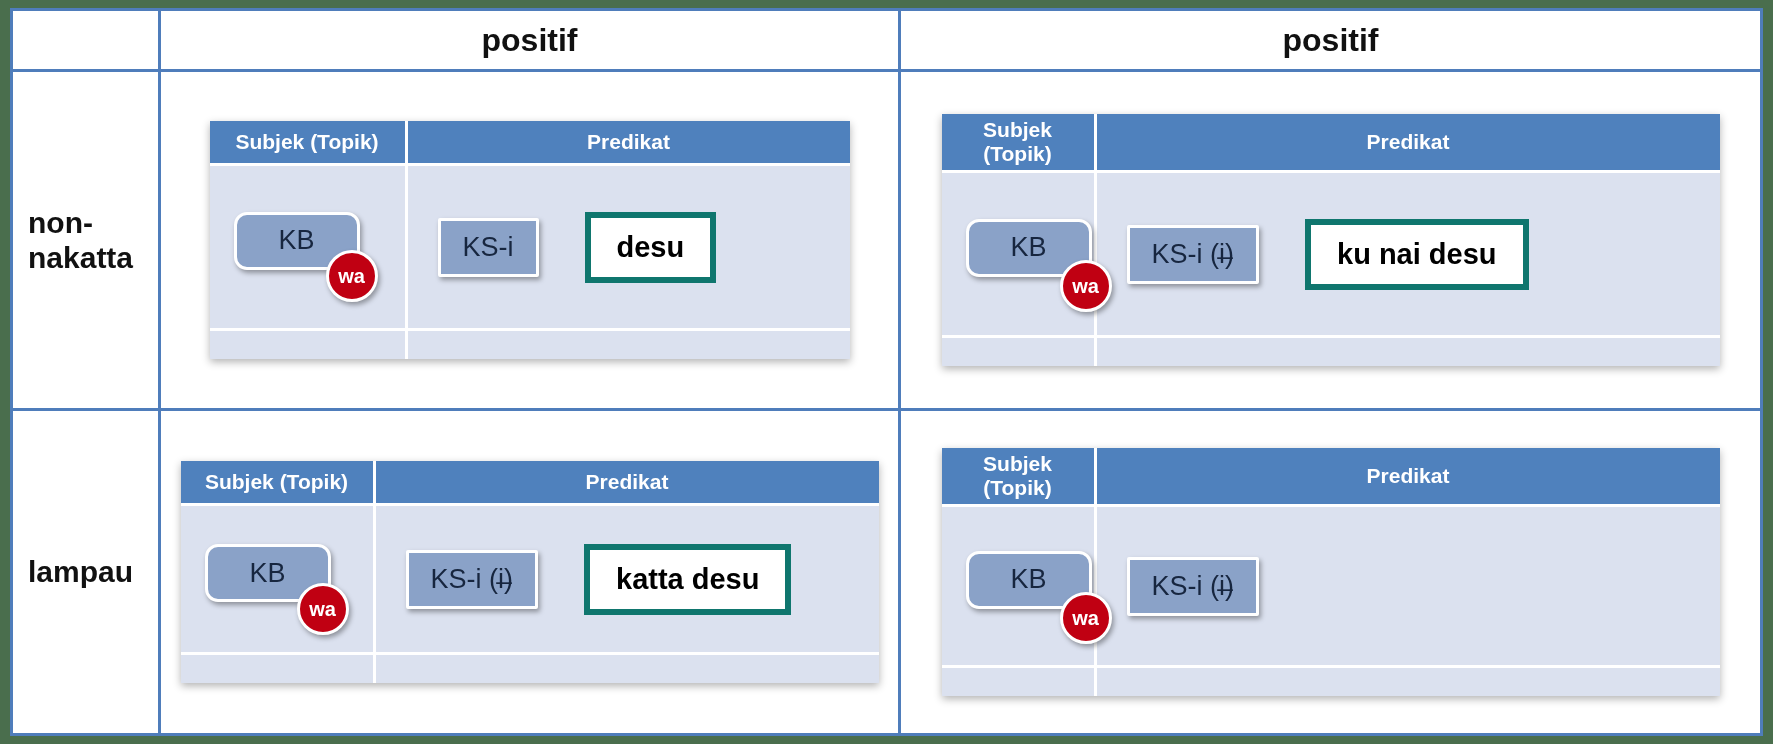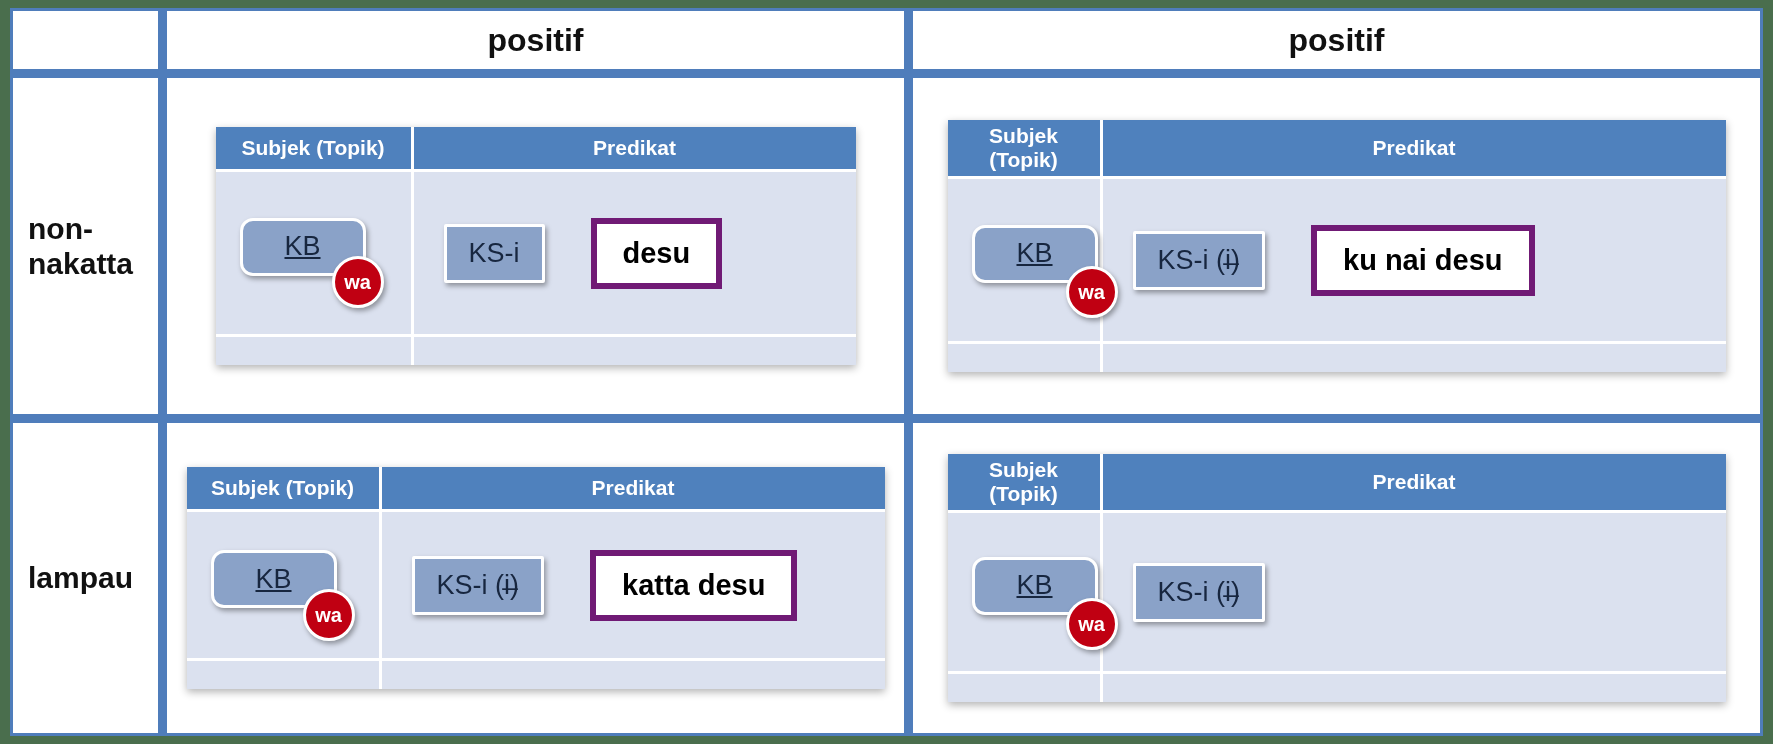--- a/index.html
+++ b/index.html
@@ -14,21 +14,21 @@
   
   .frame {
     position: absolute;
     left: 10px; top: 8px;
     width: 1753px; height: 728px;
     background: #4f7dbb;
     border: 3px solid #4f7dbb;
     display: grid;
     grid-template-columns: 145px 737px 1fr;
     grid-template-rows: 58px 336px 1fr;
-    gap: 9px;
+    gap: 3px;
   }
   .gcell { background: #ffffff; position: relative; }
 
   .col-head {
     display: flex; align-items: center; justify-content: center;
     font-size: 32px; font-weight: bold; color: #111111;
   }
   .row-head {
     display: flex; align-items: center;
     padding-left: 15px;
@@ -69,21 +69,20 @@
     position: absolute; left: 24px; top: 46%;
     transform: translateY(-50%);
     width: 126px; height: 58px;
     background: #8aa2c8;
     border: 3px solid #ffffff;
     border-radius: 13px;
     box-shadow: 2px 3px 5px rgba(0,0,0,0.35);
     display: flex; align-items: center; justify-content: center;
     font-size: 27px; color: #17263f;
     z-index: 2;
-    text-decoration: underline;
   }
   .wa-badge {
     position: absolute; right: -32px; bottom: -20px;
     width: 52px; height: 52px;
     background: #c00012;
     border: 3px solid #ffffff;
     border-radius: 50%;
     color: #ffffff; font-weight: bold; font-size: 20px;
     display: flex; align-items: center; justify-content: center;
     box-shadow: 2px 3px 5px rgba(0,0,0,0.35);
@@ -96,21 +95,21 @@
     border: 3px solid #ffffff;
     border-radius: 2px;
     box-shadow: 2px 3px 5px rgba(0,0,0,0.35);
     padding: 11px 22px;
     font-size: 27px; color: #17263f;
     white-space: nowrap;
   }
 
   
   .result-box {
-    border: 6px solid #701a75;
+    border: 6px solid #0f766e;
     background: #ffffff;
     padding: 13px 26px;
     font-size: 29px; font-weight: bold; color: #000000;
     white-space: nowrap;
   }
 
   
   .c0 { --w: 640px; --h: 238px; --subj: 195px; }
   .c1 { --w: 778px; --h: 252px; --subj: 152px; }
   .c2 { --w: 698px; --h: 222px; --subj: 192px; }

